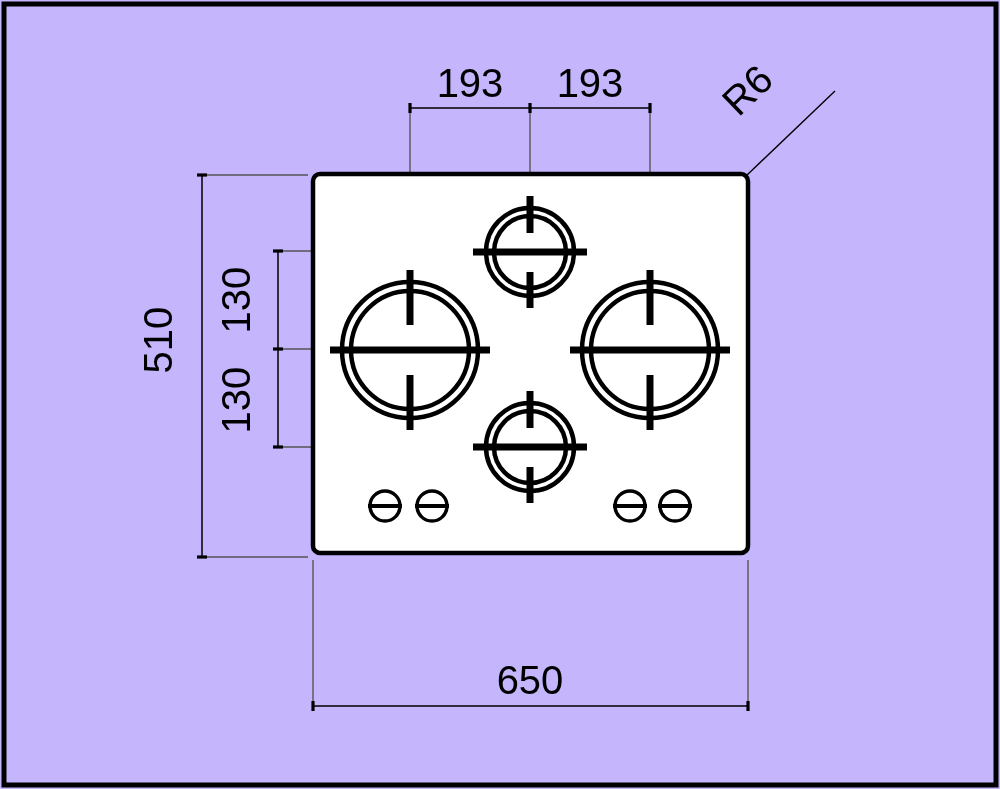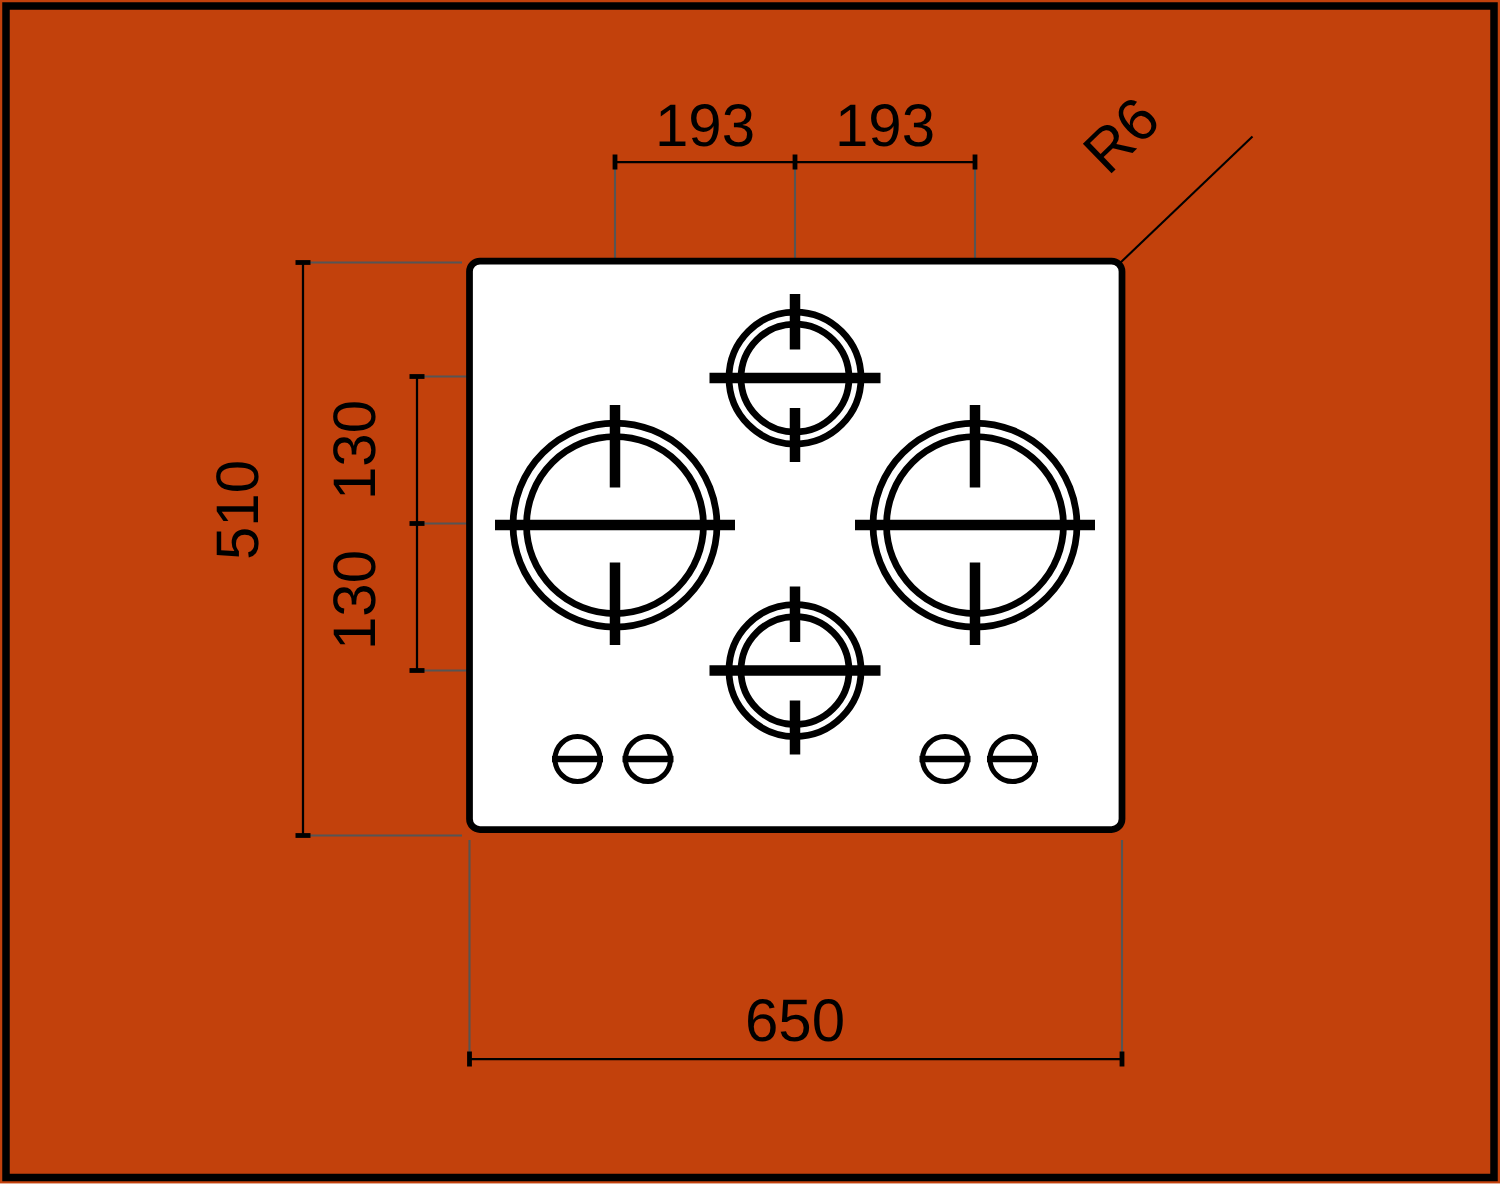--- a/index.html
+++ b/index.html
@@ -10,21 +10,21 @@
   body {
     width: 1000px;
     height: 789px;
     overflow: hidden;
     font-family: "Liberation Sans", sans-serif;
   }
   #drawing-root {
     position: relative;
     width: 1000px;
     height: 789px;
-    background: #c2410c;
+    background: #c4b5fd;
   }
   svg.drawing-canvas {
     display: block;
     width: 1000px;
     height: 789px;
   }
   .dim-text {
     font-family: "Liberation Sans", sans-serif;
     font-size: 40px;
     fill: #000000;

